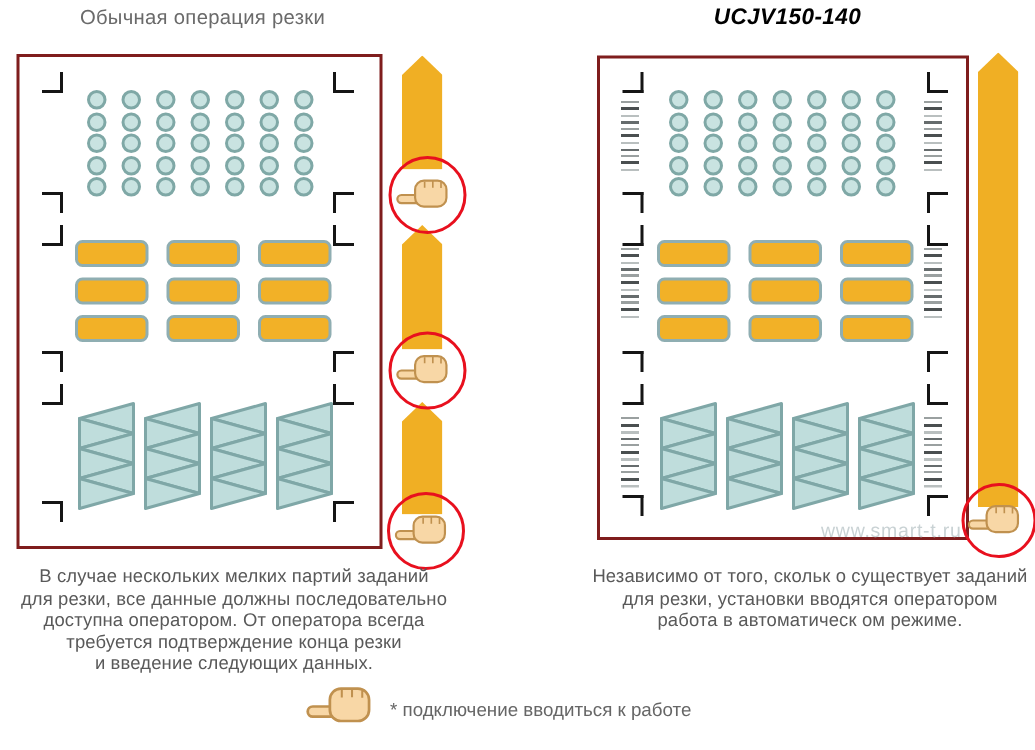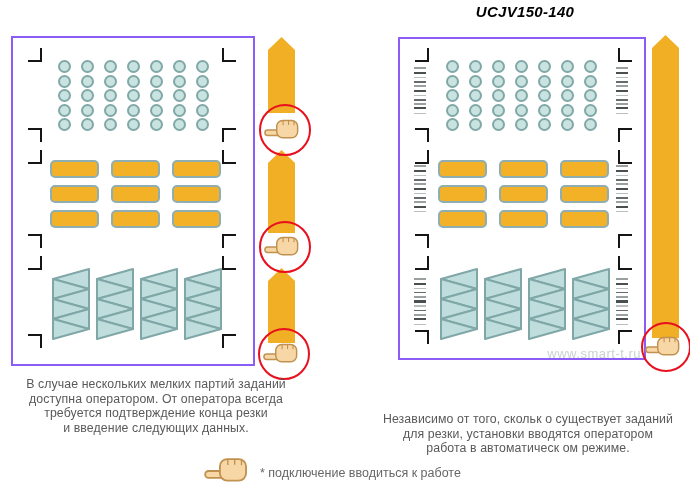--- a/index.html
+++ b/index.html
@@ -6,21 +6,21 @@
   #canvas {
     position:relative; width:690px; height:500px; overflow:hidden;
     background:#ffffff; font-family:"Liberation Sans", sans-serif;
   }
   .title {
     position:absolute; text-align:center; font-size:13.5px; color:#6a6a6a;
     letter-spacing:0.2px;
   }
   .title.model { color:#000; font-weight:bold; font-style:italic; font-size:15px; letter-spacing:0.3px; }
   .panel {
-    position:absolute; background:#fff; border:2px solid #8b5cf6; box-sizing:border-box;text-align:right;
+    position:absolute; background:#fff; border:2px solid #7f1d1d; box-sizing:border-box;text-align:right;
   }
   .mark { position:absolute; width:14px; height:14px; box-sizing:border-box; }
   .m-br { border-right:2px solid #151515; border-bottom:2px solid #151515; } 
   .m-bl { border-left:2px solid #151515;  border-bottom:2px solid #151515; } 
   .m-tr { border-top:2px solid #151515;   border-right:2px solid #151515; }  
   .m-tl { border-top:2px solid #151515;   border-left:2px solid #151515; }   
   .circle-grid { position:absolute; display:grid; grid-template-columns:repeat(7,13px); grid-auto-rows:13px; gap:1.5px 10px; }
   .circle { width:13px; height:13px; border-radius:50%; background:#C9E3E1; border:2px solid #7FA8A6; box-sizing:border-box; }
   .rect-grid { position:absolute; display:grid; grid-template-columns:repeat(3,49px); grid-auto-rows:18px; gap:7px 12px; }
   .sticker-rect { background:#F2B127; border:2px solid #8FAEB2; border-radius:5px; box-sizing:border-box; }
@@ -47,20 +47,21 @@
   .watermark {
     position:absolute; right:3px; bottom:-3px; font-size:13px; color:#c9d2d4; letter-spacing:0.5px;
   }
   .legend-text { position:absolute; font-size:12.5px; color:#666; }
 </style>
 </head>
 <body>
 
 <div id="canvas">
 
+  <div class="title" style="left:10px; top:4px; width:250px;">Обычная операция резки</div>
 
   <div class="panel" style="left:11px; top:36px; width:244px; height:330px;">
 
     <div class="mark m-br" style="left:15px;  top:10px;"></div>
     <div class="mark m-bl" style="left:209px; top:10px;"></div>
     <div class="mark m-tr" style="left:15px;  top:90px;"></div>
     <div class="mark m-br" style="left:15px;  top:112px;"></div>
     <div class="mark m-tl" style="left:209px; top:90px;"></div>
     <div class="mark m-bl" style="left:209px; top:112px;"></div>
     <div class="mark m-tr" style="left:15px;  top:196px;"></div>
@@ -178,20 +179,21 @@
   <div class="hand" style="left:263px; top:342px; width:40px; height:24px;"><svg viewBox="0 0 44 26" width="100%" height="100%">
         <g fill="#F8D7A6" stroke="#C0914F" stroke-width="1.6" stroke-linejoin="round">
           <rect x="1" y="13" width="21" height="6" rx="3"></rect>
           <rect x="14" y="2.5" width="23" height="19" rx="6.5"></rect>
           <path d="M21 3.2 v4.5 M27 2.8 v4.8 M33 3.4 v4.5" fill="none" stroke-width="1.2"></path>
         </g>
       </svg></div>
 
   <div class="desc" style="left:0px; top:377px; width:312px;">
     <div>В случае нескольких мелких партий заданий</div>
+    <div>для резки, все данные должны последовательно</div>
     <div>доступна оператором. От оператора всегда</div>
     <div>требуется подтверждение конца резки</div>
     <div>и введение следующих данных.</div>
   </div>
 
   <div class="title model" style="left:400px; top:3px; width:250px;">UCJV150-140</div>
 
   <div class="panel" style="left:398px; top:37px; width:248px; height:323px;">
 
     <div class="mark m-br" style="left:15px;  top:9px;"></div>
@@ -303,21 +305,21 @@
 
   <div class="touchpoint" style="left:641px; top:322px; width:50px; height:50px;"></div>
   <div class="hand" style="left:645px; top:335px; width:40px; height:24px;"><svg viewBox="0 0 44 26" width="100%" height="100%">
         <g fill="#F8D7A6" stroke="#C0914F" stroke-width="1.6" stroke-linejoin="round">
           <rect x="1" y="13" width="21" height="6" rx="3"></rect>
           <rect x="14" y="2.5" width="23" height="19" rx="6.5"></rect>
           <path d="M21 3.2 v4.5 M27 2.8 v4.8 M33 3.4 v4.5" fill="none" stroke-width="1.2"></path>
         </g>
       </svg></div>
 
-  <div class="desc" style="left:377px; top:377px; width:302px;margin-top:35px;">
+  <div class="desc" style="left:389px; top:377px; width:302px;">
     <div>Независимо от того, скольк о существует заданий</div>
     <div>для резки, установки вводятся оператором</div>
     <div>работа в автоматическ ом режиме.</div>
   </div>
 
   <div class="hand" style="left:204px; top:456px; width:50px; height:30px;"><svg viewBox="0 0 44 26" width="100%" height="100%">
         <g fill="#F8D7A6" stroke="#C0914F" stroke-width="1.6" stroke-linejoin="round">
           <rect x="1" y="13" width="21" height="6" rx="3"></rect>
           <rect x="14" y="2.5" width="23" height="19" rx="6.5"></rect>
           <path d="M21 3.2 v4.5 M27 2.8 v4.8 M33 3.4 v4.5" fill="none" stroke-width="1.2"></path>

